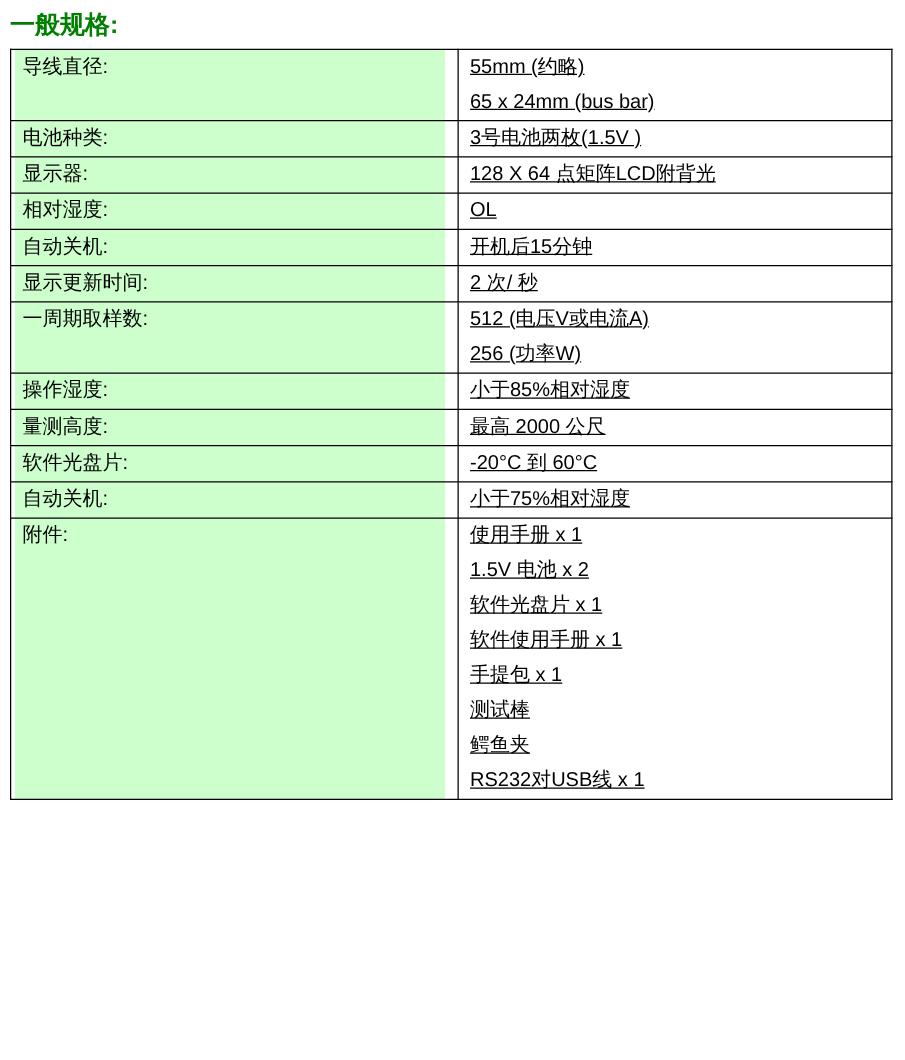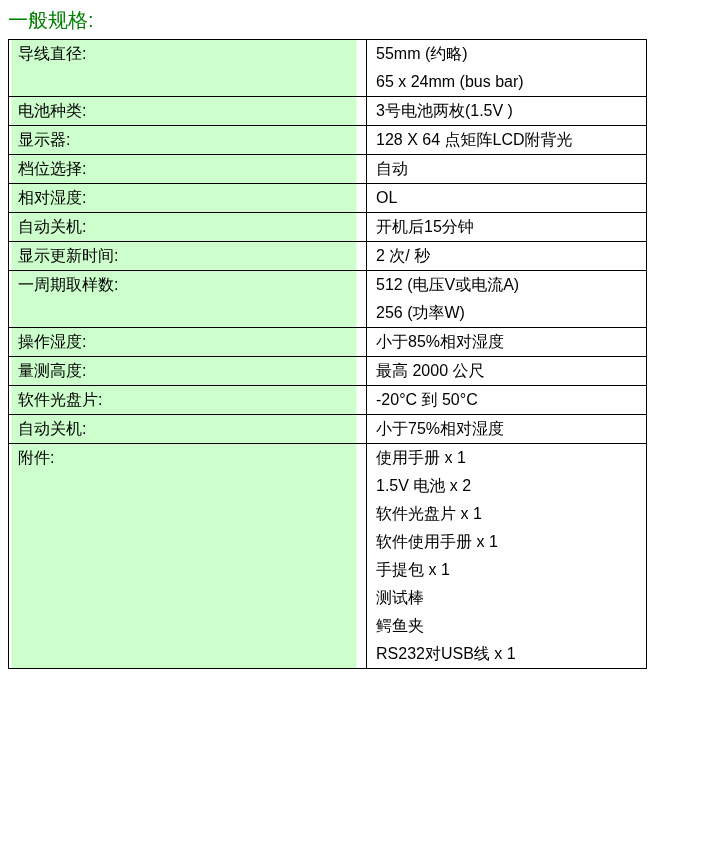--- a/index.html
+++ b/index.html
@@ -7,29 +7,29 @@
     padding: 0;
     background: #ffffff;
     width: 724px;
     height: 848px;
     font-family: "Liberation Sans", "DejaVu Sans", sans-serif;
     color: #000000;
     overflow: hidden;
   }
   .page-title {
     color: #008000;
-    font-weight: normal;
+    font-weight: bold;
     font-size: 20px;
     margin: 9px 0 7px 8px;
     line-height: 23px;
   }
   table.spec-table {
     border-collapse: collapse;
     margin-left: 8px;
-    width: 639px;
+    width: 706px;
     table-layout: fixed;
   }
   td {
     box-sizing: border-box;
     border: 1px solid #000000;
     vertical-align: top;
     font-size: 16px;
     line-height: 28px;
     padding: 0 9px;
   }
@@ -40,20 +40,21 @@
       #ffffff 0, #ffffff 2px,
       #ccffcc 2px, #ccffcc calc(100% - 10px),
       #ffffff calc(100% - 10px), #ffffff 100%);
   }
   td.value-cell {
     background: #ffffff;
   }
   .value-line {
     white-space: nowrap;
     overflow: visible;
+    text-decoration: underline;
   }
 </style>
 </head>
 <body>
 
 <div class="page-title">一般规格:</div>
 
 <table class="spec-table">
   <tbody>
   <tr>
@@ -71,26 +72,20 @@
         </td>
   </tr>
 
   <tr>
     <td class="label-cell">显示器:</td>
     <td class="value-cell">
           <div class="value-line">128 X 64 点矩阵LCD附背光</div>
         </td>
   </tr>
 
-  <tr>
-    <td class="label-cell">档位选择:</td>
-    <td class="value-cell">
-          <div class="value-line">自动</div>
-        </td>
-  </tr>
 
   <tr>
     <td class="label-cell">相对湿度:</td>
     <td class="value-cell">
           <div class="value-line">OL</div>
         </td>
   </tr>
 
 
   <tr>
@@ -126,21 +121,21 @@
   <tr>
     <td class="label-cell">量测高度:</td>
     <td class="value-cell">
           <div class="value-line">最高 2000 公尺</div>
         </td>
   </tr>
 
   <tr>
     <td class="label-cell">软件光盘片:</td>
     <td class="value-cell">
-          <div class="value-line">-20°C 到 50°C</div>
+          <div class="value-line">-20°C 到 60°C</div>
         </td>
   </tr>
 
   <tr>
     <td class="label-cell">自动关机:</td>
     <td class="value-cell">
           <div class="value-line">小于75%相对湿度</div>
         </td>
   </tr>
 

